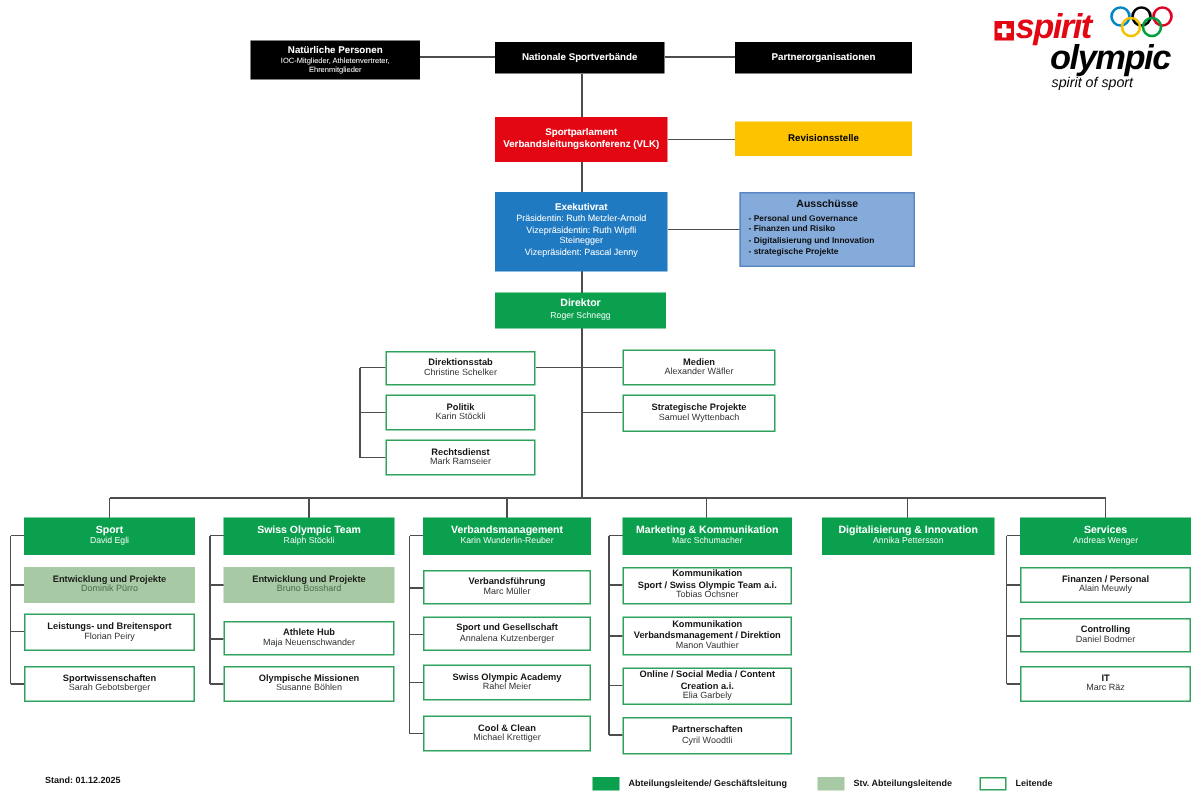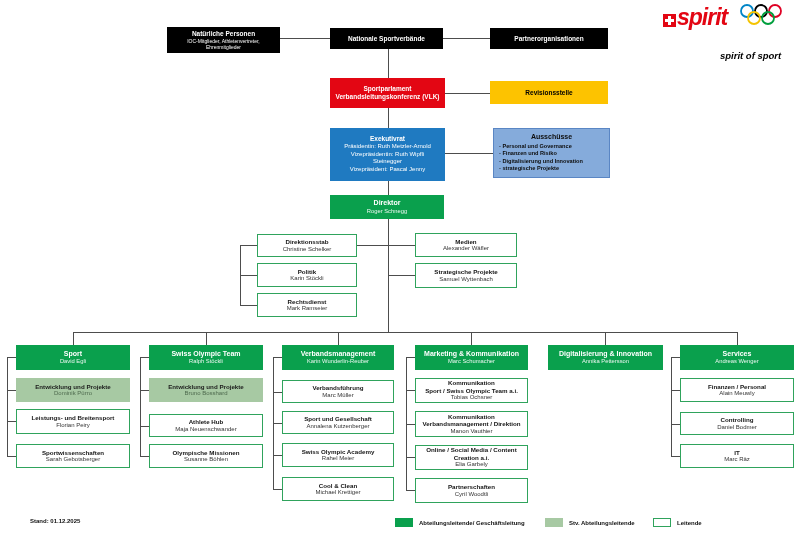--- a/index.html
+++ b/index.html
@@ -34,22 +34,22 @@
   .outline .t { font-size:6.2px; }
   .outline .n { font-size:6px; color:#333; }
   .deputy { background:#A7C9A3; color:#1c1c1c; }
   .deputy .t { font-size:6.2px; }
   .deputy .n { color:#4f6b4f; }
   
   .logo-swiss { position:absolute; left:677px; top:4px; font-size:23px;
     font-weight:bold; font-style:italic; color:#E30613; letter-spacing:-1px; }
   .logo-olympic { position:absolute; left:700px; top:25px; font-size:23px;
     font-weight:bold; font-style:italic; color:#000; letter-spacing:-1px; }
-  .logo-tagline { position:absolute; left:720px; top:50px; font-size:9.5px;
-    font-weight:bold; font-style:italic; color:#000; }
+  .logo-tagline { position:absolute; left:701px; top:50px; font-size:9.5px;
+    font-weight:normal; font-style:italic; color:#000; }
   .swiss-cross { position:absolute; left:663px; top:14px; width:13px; height:13px;
     background:#E30613; }
   .swiss-cross::before { content:""; position:absolute; left:5px; top:2px;
     width:3px; height:9px; background:#fff; }
   .swiss-cross::after { content:""; position:absolute; left:2px; top:5px;
     width:9px; height:3px; background:#fff; }
   .rings { position:absolute; left:737px; top:2px; }
   
   .stand { position:absolute; left:30px; top:518px; font-size:6px; font-weight:bold; color:#111; }
   .legend-item { position:absolute; display:flex; align-items:center; gap:6px; }
@@ -119,20 +119,21 @@
 
   <div class="swiss-cross"></div>
   <div class="logo-swiss">spirit</div>
   <svg class="rings" width="54" height="26" viewBox="0 0 54 26" fill="none" stroke-width="1.8">
     <circle cx="10" cy="9" r="6" stroke="#0085C7"></circle>
     <circle cx="24" cy="9" r="6" stroke="#000000"></circle>
     <circle cx="38" cy="9" r="6" stroke="#DF0024"></circle>
     <circle cx="17" cy="16" r="6" stroke="#F4C300"></circle>
     <circle cx="31" cy="16" r="6" stroke="#009F3D"></circle>
   </svg>
+  <div class="logo-olympic">olympic</div>
   <div class="logo-tagline">spirit of sport</div>
 
   <div class="box black" style="left:167px;top:27px;width:113px;height:26px">
     <div class="t">Natürliche Personen</div>
     <div class="sub pre">IOC-Mitglieder, Athletenvertreter,
 Ehrenmitglieder</div>
   </div>
   <div class="box black" style="left:330px;top:28px;width:113px;height:21px">
     <div class="t">Nationale Sportverbände</div>
   </div>

